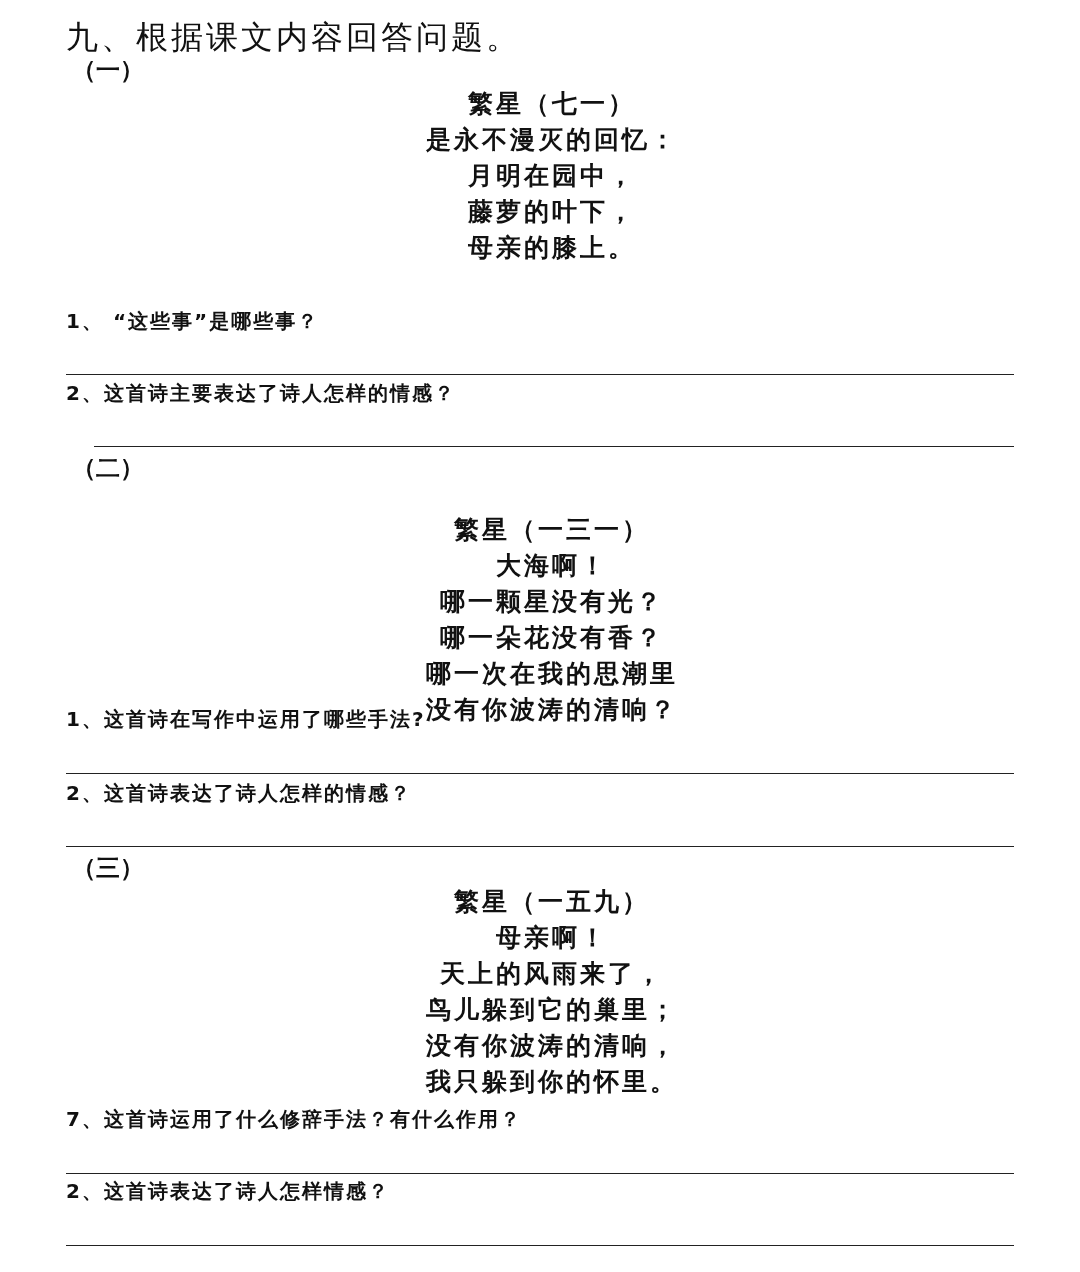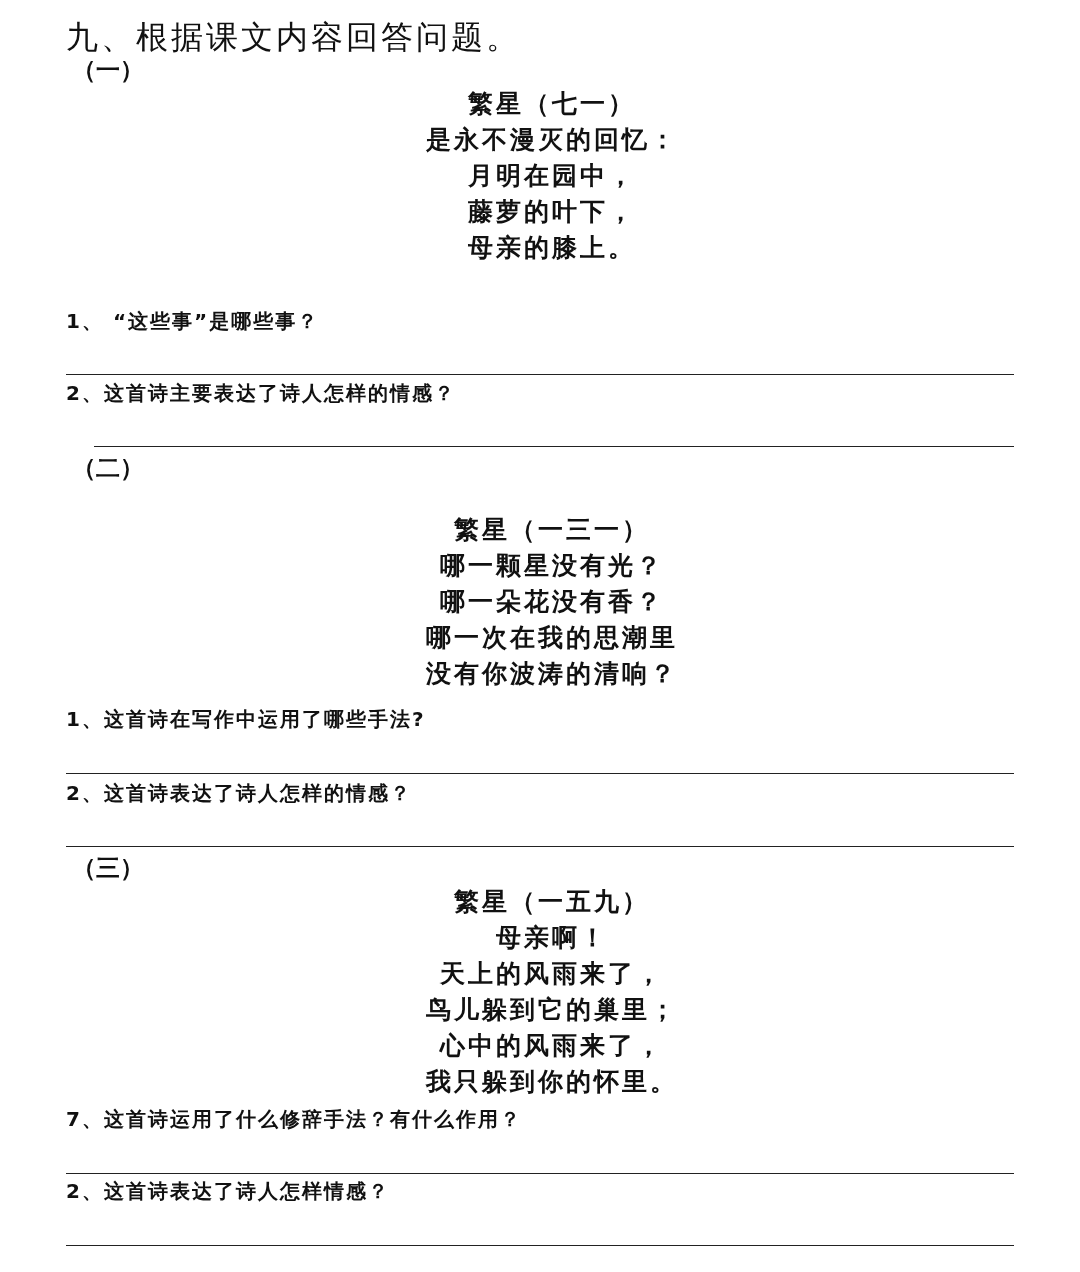--- a/index.html
+++ b/index.html
@@ -28,35 +28,36 @@
   <span class="line">母亲的膝上。</span>
 </div>
 <div class="abs q" style="left:66px; top:308px;">1、 “这些事”是哪些事？</div>
 <div class="answer-line" style="left:66px; width:948px; top:374px;"></div>
 <div class="abs q" style="left:66px; top:380px;">2、这首诗主要表达了诗人怎样的情感？</div>
 <div class="answer-line" style="left:94px; width:920px; top:446px;"></div>
 
 <div class="abs section" style="left:72px; top:452px;">（二）</div>
 <div class="poem" style="top:512px;">
   <span class="line">繁星（一三一）</span>
+  <span class="line">大海啊！</span>
   <span class="line">哪一颗星没有光？</span>
   <span class="line">哪一朵花没有香？</span>
   <span class="line">哪一次在我的思潮里</span>
   <span class="line">没有你波涛的清响？</span>
 </div>
 <div class="abs q" style="left:66px; top:706px;">1、这首诗在写作中运用了哪些手法?</div>
 <div class="answer-line" style="left:66px; width:948px; top:773px;"></div>
 <div class="abs q" style="left:66px; top:780px;">2、这首诗表达了诗人怎样的情感？</div>
 <div class="answer-line" style="left:66px; width:948px; top:846px;"></div>
 
 <div class="abs section" style="left:72px; top:852px;">（三）</div>
 <div class="poem" style="top:884px;">
   <span class="line">繁星（一五九）</span>
   <span class="line">母亲啊！</span>
   <span class="line">天上的风雨来了，</span>
   <span class="line">鸟儿躲到它的巢里；</span>
-  <span class="line">心中的风雨来了，</span>
+  <span class="line">没有你波涛的清响，</span>
   <span class="line">我只躲到你的怀里。</span>
 </div>
 <div class="abs q" style="left:66px; top:1106px;">7、这首诗运用了什么修辞手法？有什么作用？</div>
 <div class="answer-line" style="left:66px; width:948px; top:1173px;"></div>
 <div class="abs q" style="left:66px; top:1178px;">2、这首诗表达了诗人怎样情感？</div>
 <div class="answer-line" style="left:66px; width:948px; top:1245px;"></div>
 
 </body></html>

